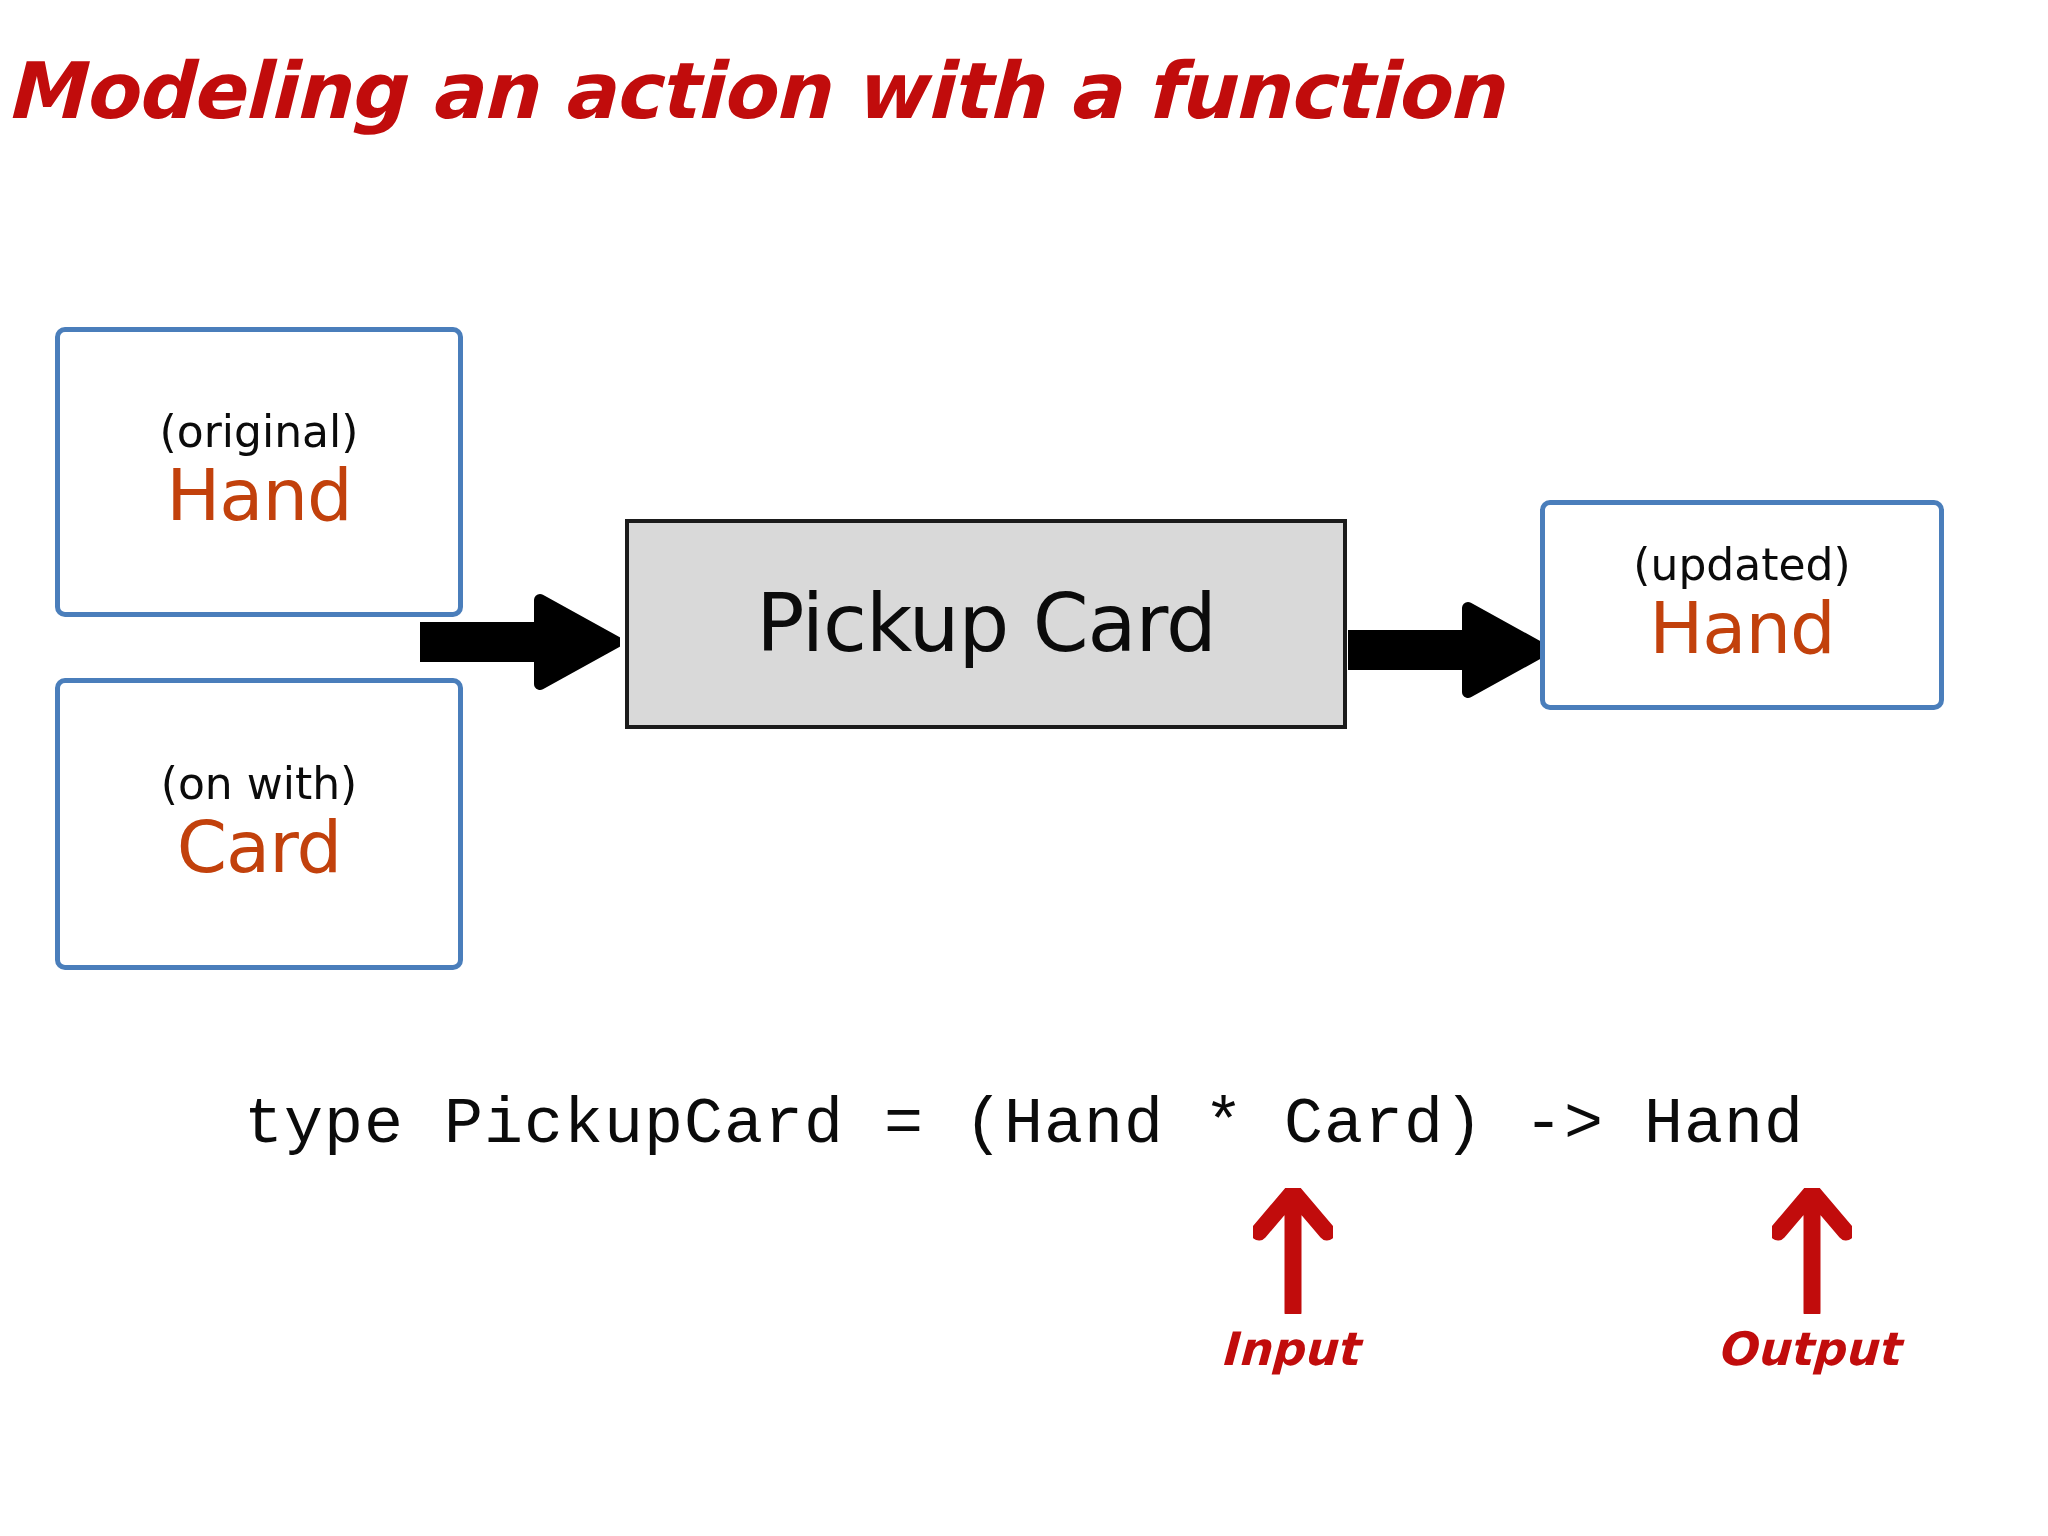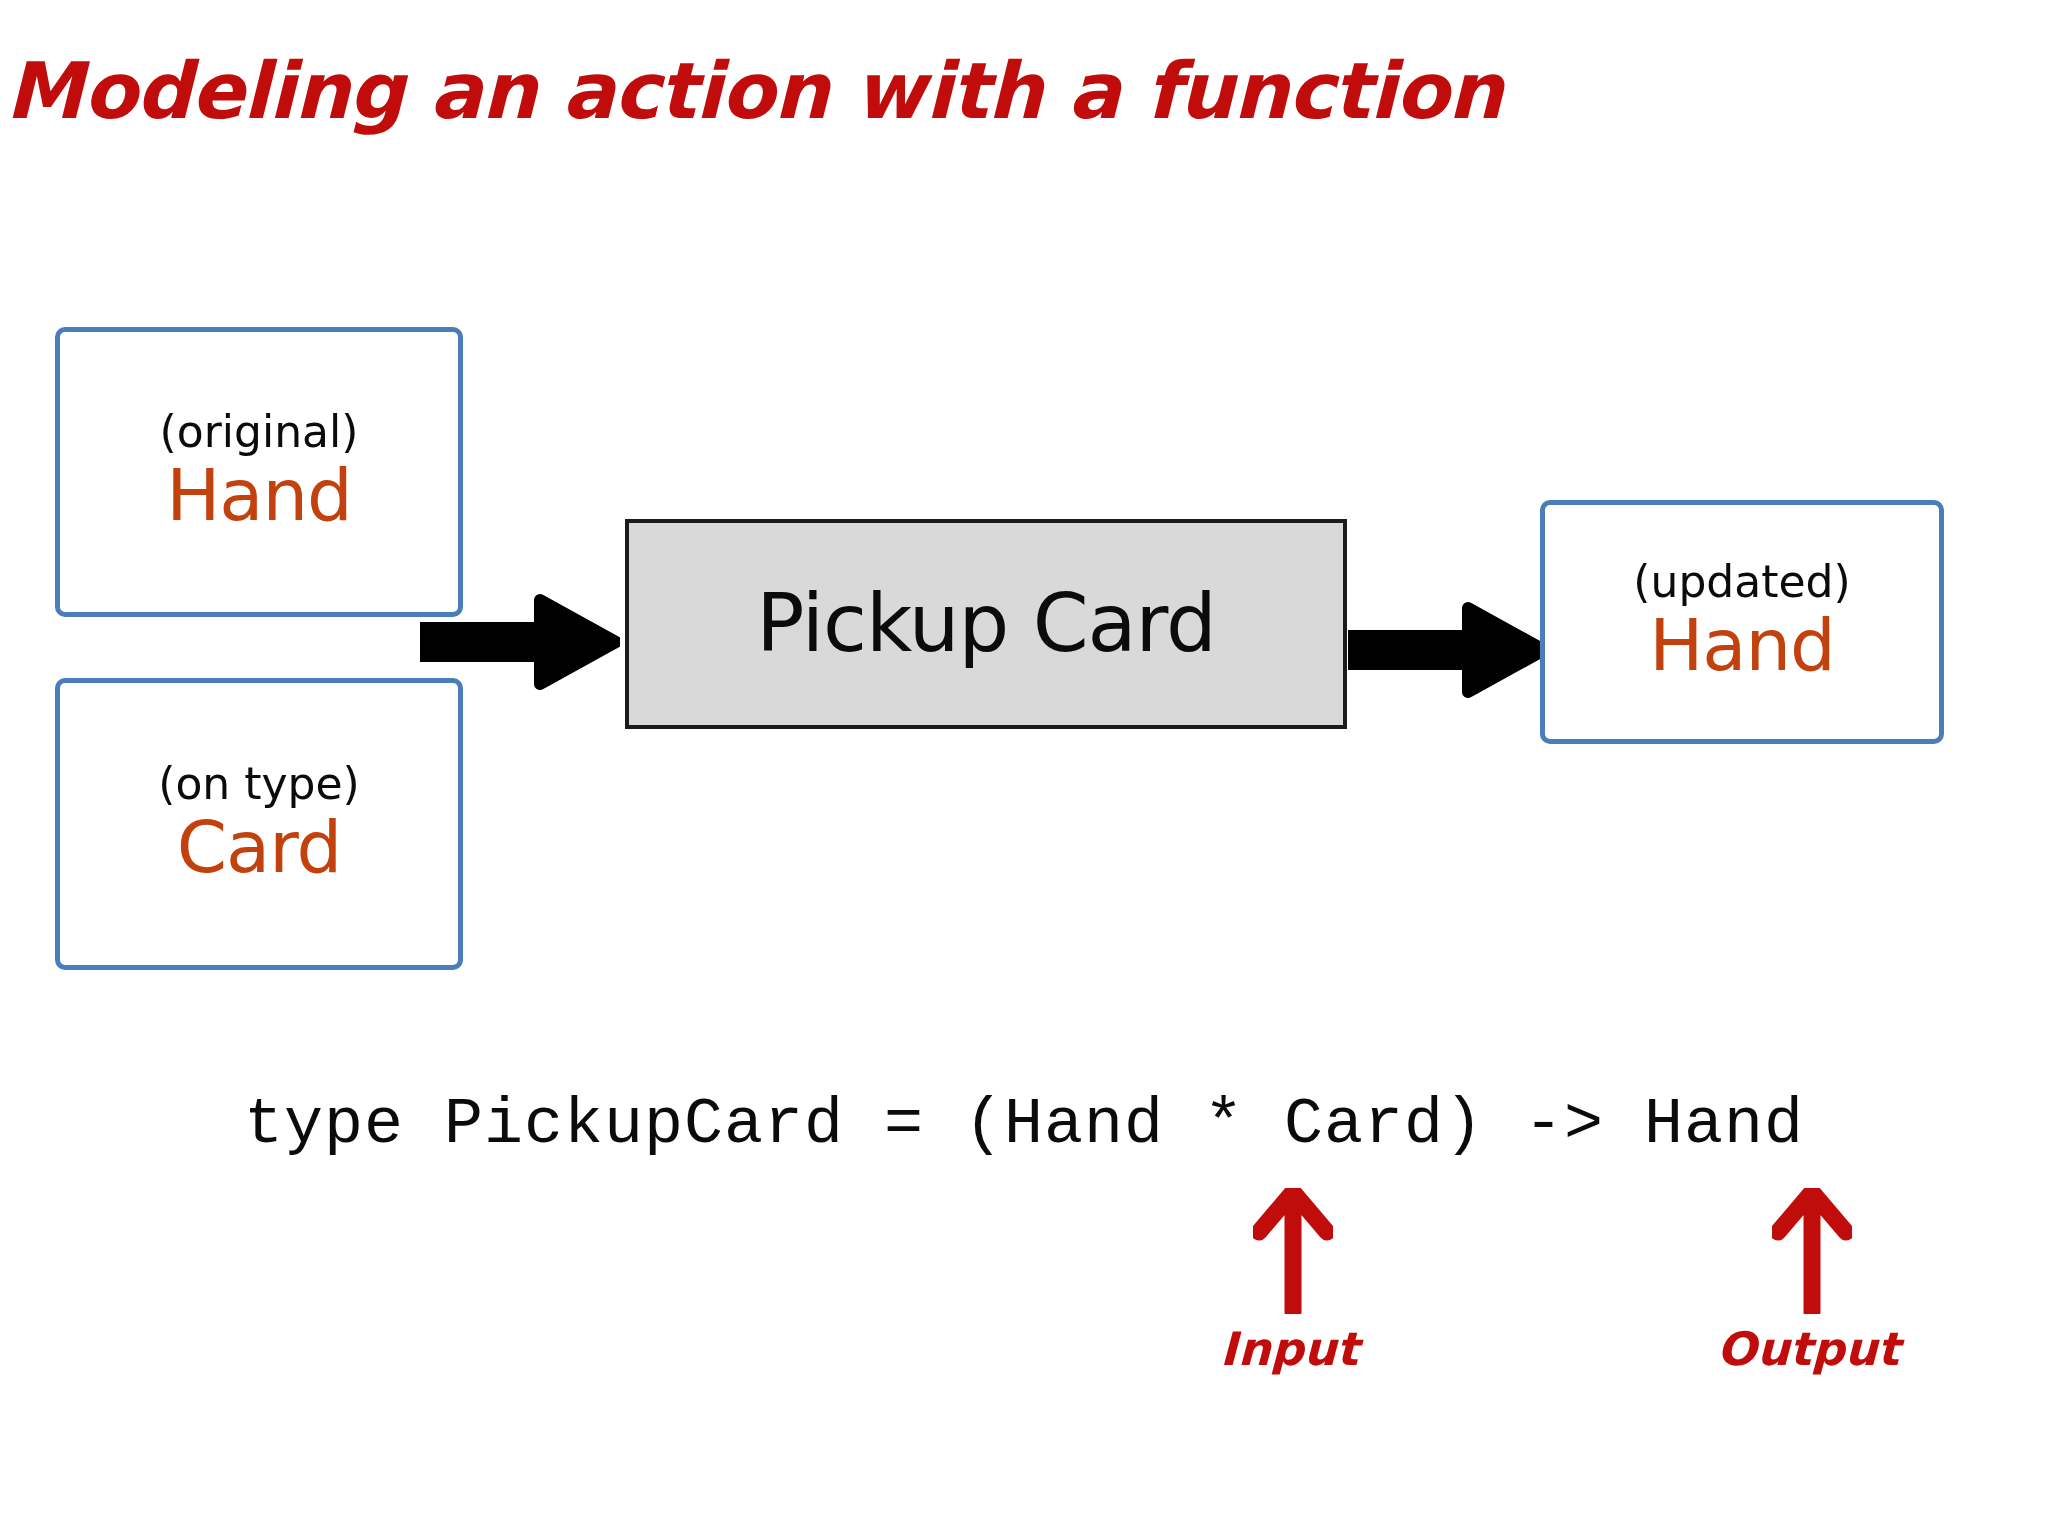--- a/index.html
+++ b/index.html
@@ -71,21 +71,21 @@
   #box-card-ontable {
     left: 55px;
     top: 678px;
     width: 408px;
     height: 292px;
   }
   #box-hand-updated {
     left: 1540px;
     top: 500px;
     width: 404px;
-    height: 244px;
+    height: 210px;
   }
 
   
   #process-box {
     position: absolute;
     left: 625px;
     top: 519px;
     width: 722px;
     height: 210px;
     box-sizing: border-box;
@@ -149,21 +149,21 @@
 <body>
 
 <div id="slide-title">Modeling an action with a function</div>
 
 <div class="rbox" id="box-hand-original">
   <div class="qual">(original)</div>
   <div class="name">Hand</div>
 </div>
 
 <div class="rbox" id="box-card-ontable">
-  <div class="qual">(on type)</div>
+  <div class="qual">(on with)</div>
   <div class="name">Card</div>
 </div>
 
 <div class="flow-arrow" id="arrow-in">
   <svg width="200" height="100" viewBox="0 0 200 100" xmlns="http://www.w3.org/2000/svg">
     <path d="M0 36 L120 36 L120 8 L196 50 L120 92 L120 64 L0 64 Z" fill="#000000" stroke="#000000" stroke-width="12" stroke-linejoin="round"></path>
   </svg>
 </div>
 
 <div id="process-box">

